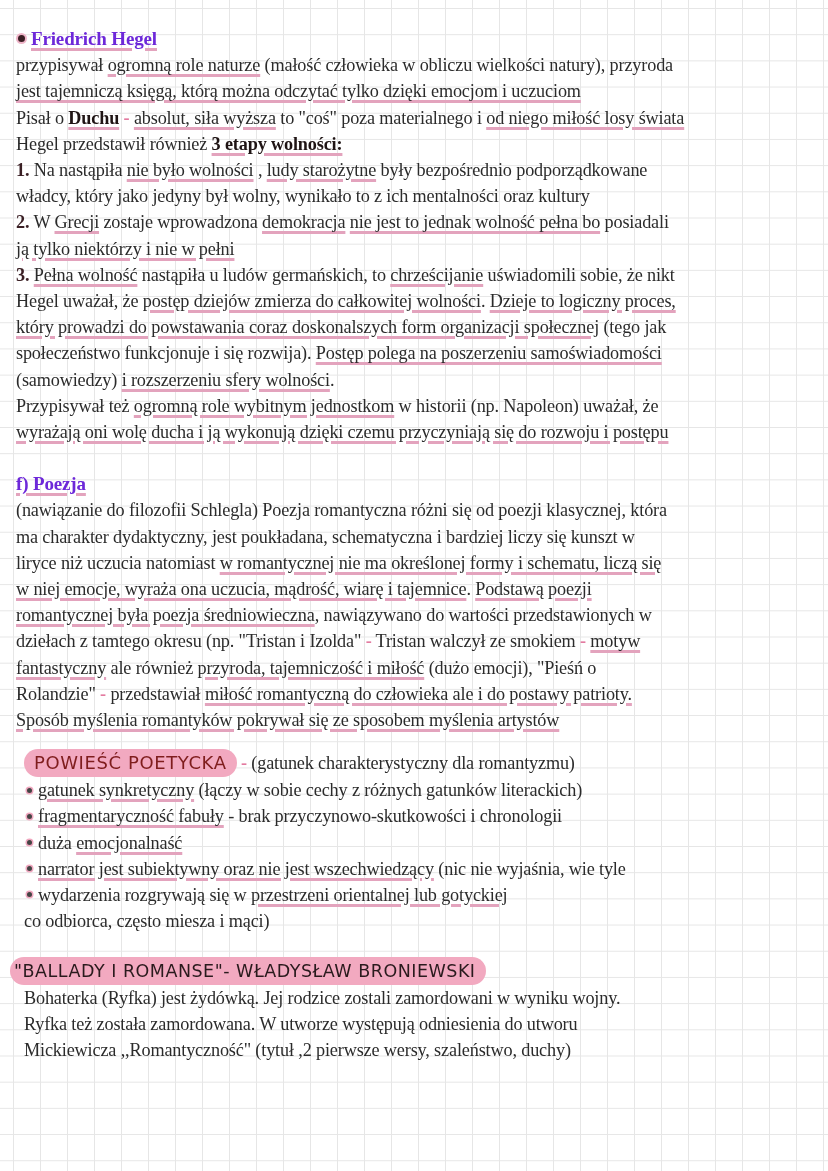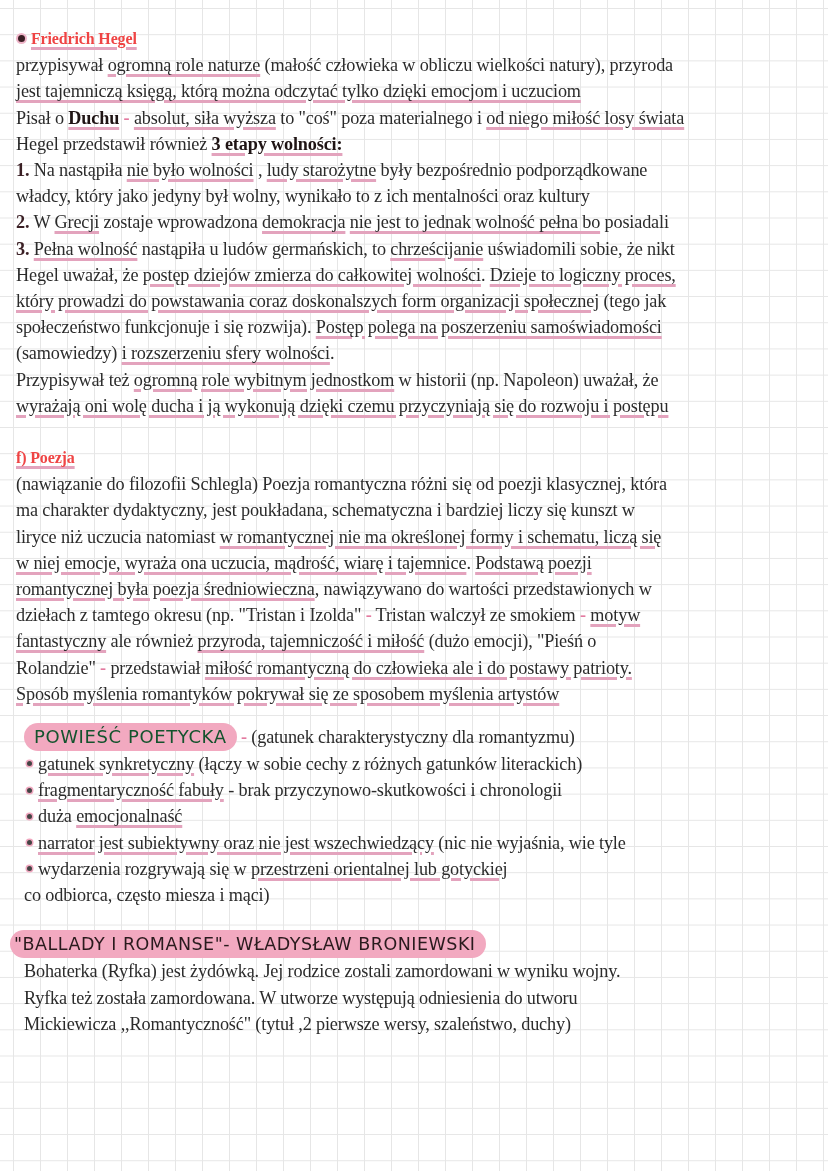--- a/index.html
+++ b/index.html
@@ -17,25 +17,25 @@
   }
   .page { position: absolute; left: 16px; top: 26px; width: 800px; }
   .line { font-size: 18.2px; line-height: 26.2px; white-space: nowrap; letter-spacing: -0.15px; }
   .hl { text-decoration: underline; text-decoration-color: #e3a3bd; text-decoration-thickness: 2.5px; text-underline-offset: 3px; }
   .b { font-weight: bold; color: #1f1414; margin-top: 36px; }
   .num { font-weight: bold; color: #3a1f24; }
   .dash { color: #e37aa0; font-weight: bold; }
   .dot { display: inline-block; width: 7px; height: 7px; border-radius: 50%; background: #3a1f24; box-shadow: 0 0 0 2px #efb5c9; vertical-align: middle; margin: 0 6px 0 2px; position: relative; top: -2px; }
   .bul { display: inline-block; width: 5px; height: 5px; border-radius: 50%; background: #444; box-shadow: 0 0 0 1.5px #f0a8c0; vertical-align: middle; margin: 0 6px 0 3px; position: relative; top: -2px; }
   .gap { height: 26px; }
-  .section-head { font-size: 16px; font-weight: bold; color: #ef4444; }
+  .section-head { font-size: 19px; font-weight: bold; color: #6d28d9; }
   .pill {
     display: inline-block; background: #f2a9c0; border-radius: 14px;
     padding: 0 10px; font-family: "DejaVu Sans", sans-serif; font-size: 18px;
-    letter-spacing: 0.6px; color: #14532d; line-height: 28px;
+    letter-spacing: 0.6px; color: #7f1d1d; line-height: 28px;
   }
   .pill2 {
     display: inline-block; background: #f2a9c0; border-radius: 14px;
     padding: 0 10px 0 4px; font-family: "DejaVu Sans", sans-serif; font-size: 17.5px;
     letter-spacing: 0.5px; color: #2a1a1d; line-height: 28px; margin-left: -6px;
   }
   .indent { padding-left: 8px; }
 </style>
 </head>
 <body>
@@ -45,20 +45,21 @@
   <div class="line section-head">
     <span class="dot"></span><span class="hl">Friedrich Hegel</span>
   </div>
   <div class="line"><span>przypisywał </span><span class="hl">ogromną role naturze</span><span> (małość człowieka w obliczu wielkości natury), przyroda</span></div>
   <div class="line"><span class="hl">jest tajemniczą księgą, którą można odczytać tylko dzięki emocjom i uczuciom</span></div>
   <div class="line"><span>Pisał o </span><span class="b hl">Duchu</span><span class="dash"> - </span><span class="hl">absolut, siła wyższa</span><span> to "coś" poza materialnego i </span><span class="hl">od niego miłość losy świata</span></div>
   <div class="line"><span>Hegel przedstawił również </span><span class="b hl">3 etapy wolności:</span></div>
   <div class="line"><span class="num">1.</span><span> Na nastąpiła </span><span class="hl">nie było wolności</span><span> , </span><span class="hl">ludy starożytne</span><span> były bezpośrednio podporządkowane</span></div>
   <div class="line"><span>władcy, który jako jedyny był wolny, wynikało to z ich mentalności oraz kultury</span></div>
   <div class="line"><span class="num">2.</span><span> W </span><span class="hl">Grecji</span><span> zostaje wprowadzona </span><span class="hl">demokracja</span><span> </span><span class="hl">nie jest to jednak wolność pełna bo</span><span> posiadali</span></div>
+  <div class="line"><span class="hl">ją tylko niektórzy i nie w pełni</span></div>
   <div class="line"><span class="num">3.</span><span> </span><span class="hl">Pełna wolność</span><span> nastąpiła u ludów germańskich, to </span><span class="hl">chrześcijanie</span><span> uświadomili sobie, że nikt</span></div>
   <div class="line"><span>Hegel uważał, że </span><span class="hl">postęp dziejów zmierza do całkowitej wolności</span><span>. </span><span class="hl">Dzieje to logiczny proces,</span></div>
   <div class="line"><span class="hl">który prowadzi do powstawania coraz doskonalszych form organizacji społecznej</span><span> (tego jak</span></div>
   <div class="line"><span>społeczeństwo funkcjonuje i się rozwija). </span><span class="hl">Postęp polega na poszerzeniu samoświadomości</span></div>
   <div class="line"><span>(samowiedzy) </span><span class="hl">i rozszerzeniu sfery wolności</span><span>.</span></div>
   <div class="line"><span>Przypisywał też </span><span class="hl">ogromną role wybitnym jednostkom</span><span> w historii (np. Napoleon) uważał, że</span></div>
   <div class="line"><span class="hl">wyrażają oni wolę ducha i ją wykonują dzięki czemu przyczyniają się do rozwoju i postępu</span></div>
 
   <div class="gap"></div>
 

